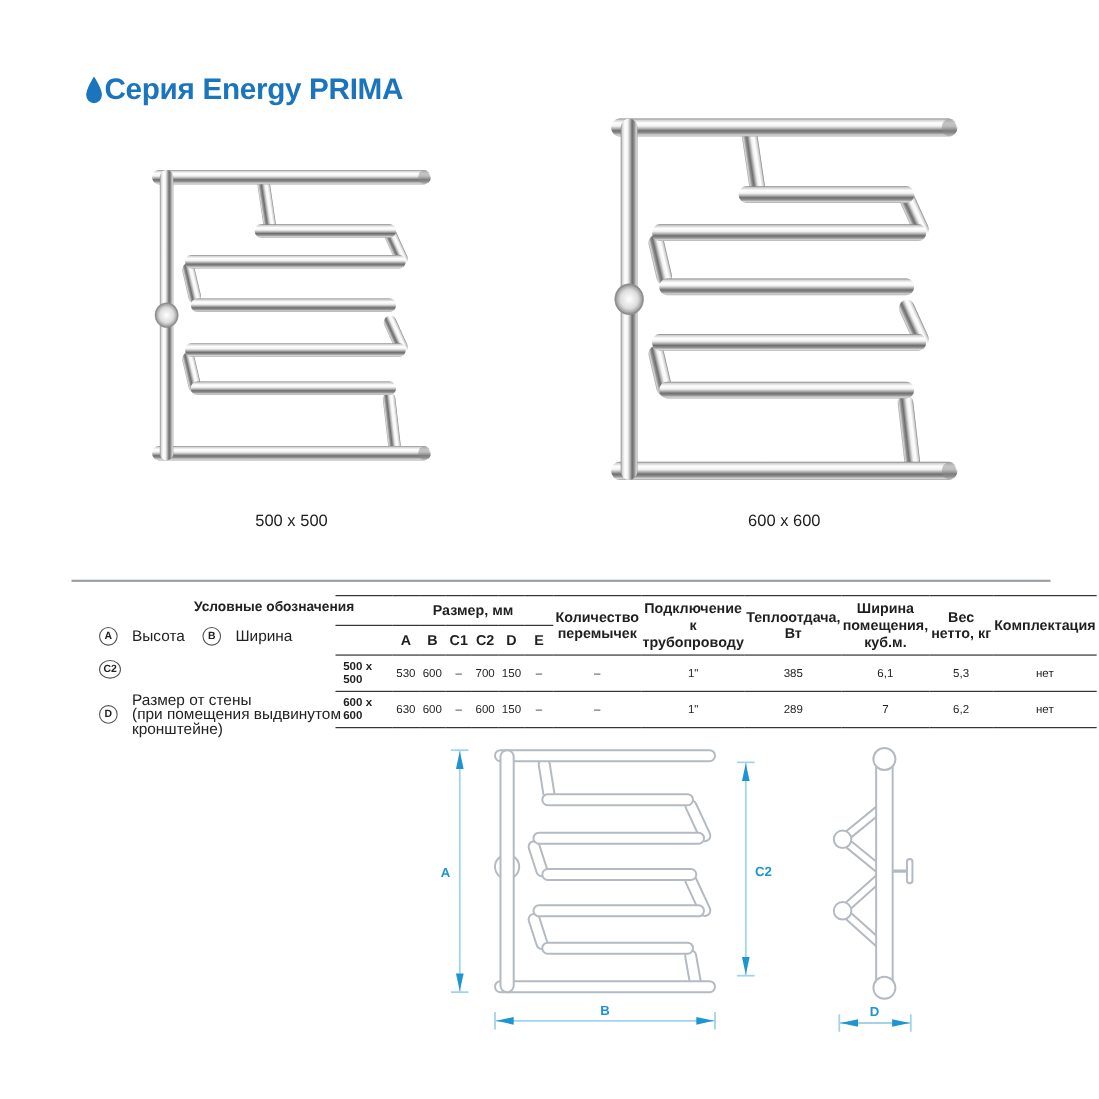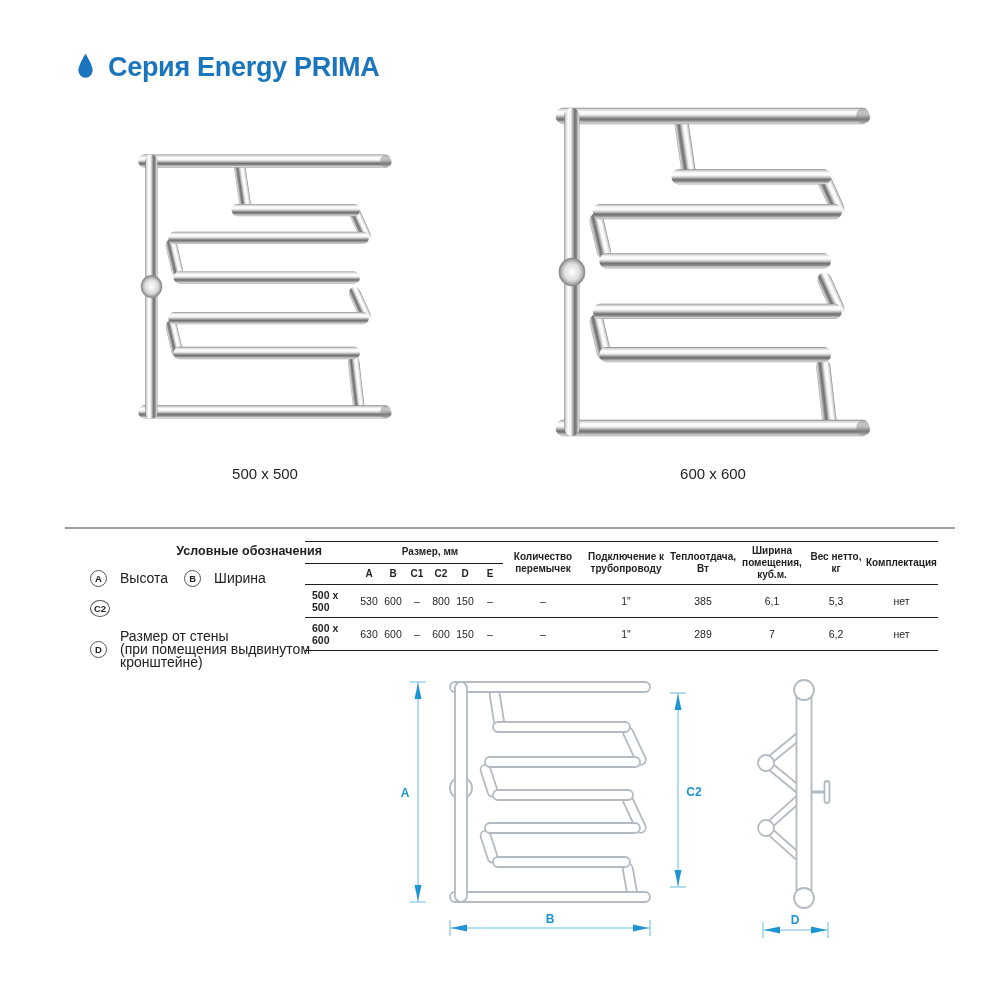--- a/index.html
+++ b/index.html
@@ -4,21 +4,21 @@
 <style>
   :root{
     --accent:#1b75bc; --dim-line:#9fd4ec; --dim-accent:#1e95d2;
     --draw-gray:#b3bac1; --rule-gray:#9aa0a6; --table-line:#1f1f1f; --text-dark:#222;
   }
   *{box-sizing:border-box;}
   body{margin:0;background:#fff;font-family:"Liberation Sans",sans-serif;}
   .page{position:relative;width:999px;height:999px;background:#fff;overflow:hidden;}
 
   
-  .hdr{position:absolute;left:76px;top:52px;display:flex;gap:13px;}
+  .hdr{position:absolute;left:76px;top:66px;display:flex;align-items:center;}
   .hdr h1{margin:0;font-size:27px;font-weight:bold;color:var(--accent);letter-spacing:-0.3px;}
 
   
   .photo{position:absolute;}
   .caption{position:absolute;top:465px;text-align:center;font-size:15px;color:#1f1f1f;}
 
   
   .divider{position:absolute;left:65px;top:519px;width:890px;height:0;border:none;border-top:2px solid var(--rule-gray);}
 
   
@@ -28,21 +28,21 @@
   .sym{display:inline-flex;align-items:center;justify-content:center;min-width:17px;height:17px;
        padding:0 3px;border:1.3px solid #555;border-radius:50%;font-size:9.5px;font-weight:bold;flex:0 0 auto;}
   .lg-text{font-size:14px;line-height:13px;margin-left:13px;}
   .lg-text span{display:block;}
   .lg-gap{margin-left:16px;}
 
   
   .spec{position:absolute;left:305px;top:541px;}
   table{border-collapse:collapse;table-layout:fixed;color:var(--table-line);}
   th,td{padding:0;}
-  thead th{font-size:10px;font-weight:bold;text-align:center;vertical-align:middle;line-height:1.2;padding:3px 1px;}
+  thead th{font-size:13px;font-weight:bold;text-align:center;vertical-align:middle;line-height:1.2;padding:3px 1px;}
   .rt{border-top:1.5px solid var(--table-line);}
   .ub{border-bottom:1px solid var(--table-line);}
   .hb{border-bottom:1.8px solid var(--table-line);}
   tbody th{font-size:10.5px;font-weight:bold;text-align:left;padding:4px 0 4px 7px;}
   tbody td{font-size:10.5px;text-align:center;padding:4px 0;margin-left:40px;}
   tbody tr.r1>*{border-bottom:1.4px solid var(--table-line);}
   tbody tr.r2>*{border-bottom:1.8px solid var(--table-line);}
 
   
   .diag{position:absolute;}
@@ -196,21 +196,21 @@
           <th class="hb">D</th>
           <th class="hb">E</th>
         </tr>
       </thead>
       <tbody>
         <tr class="r1">
           <th>500 x 500</th>
           <td>530</td>
           <td>600</td>
           <td>–</td>
-          <td>800</td>
+          <td>700</td>
           <td>150</td>
           <td>–</td>
           <td>–</td>
           <td>1"</td>
           <td>385</td>
           <td>6,1</td>
           <td>5,3</td>
           <td>нет</td>
         </tr>
         <tr class="r2">

